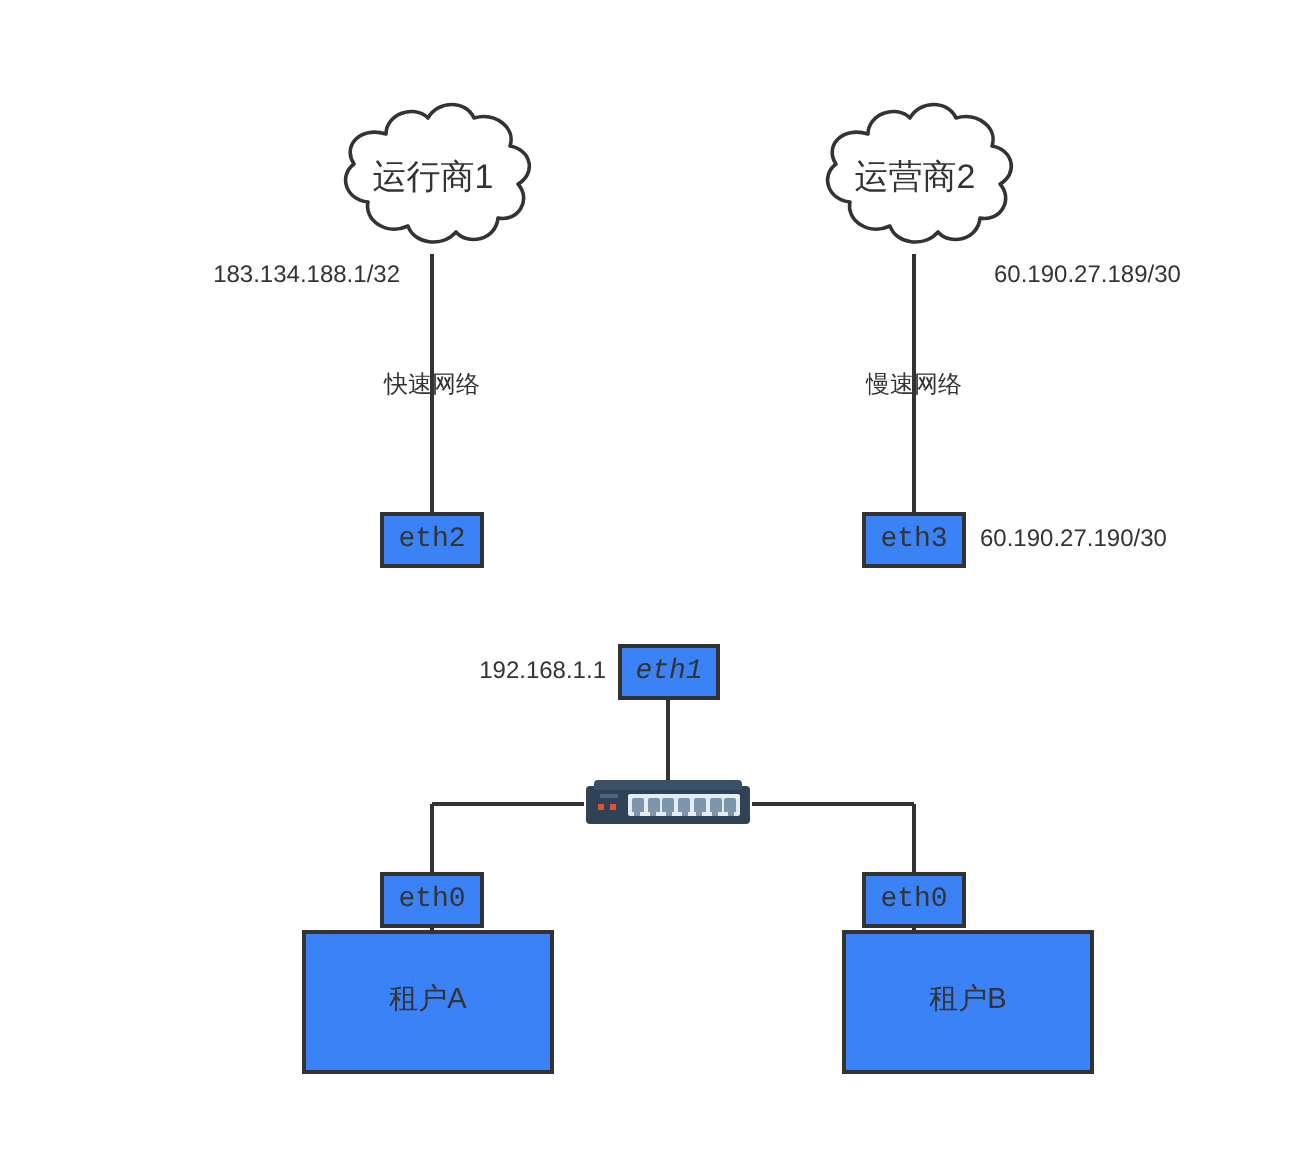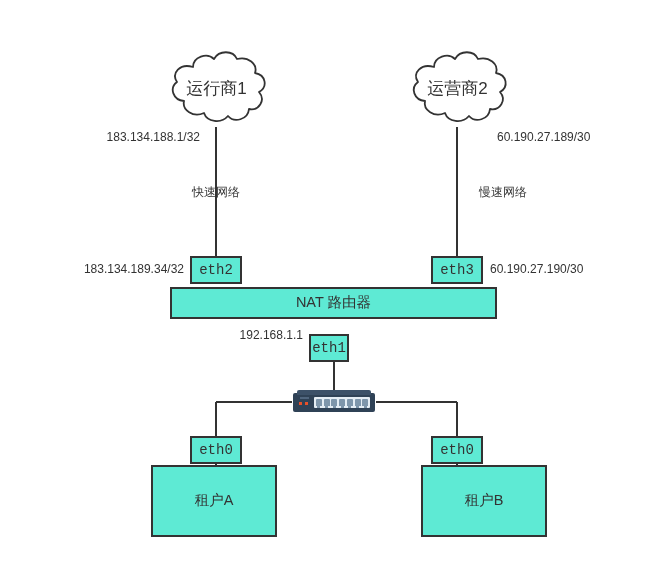--- a/index.html
+++ b/index.html
@@ -25,21 +25,21 @@
     top: 0;
     width: 658px;
     height: 588px;
   }
 
   
   .box {
     position: absolute;
     box-sizing: border-box;
     border: 2px solid #333333;
-    background: #5eead4;
+    background: #3b82f6;
     display: flex;
     align-items: center;
     justify-content: center;
     text-align: center;
     line-height: 1.35;
   }
   .iface {
     font-family: "Liberation Mono", "DejaVu Sans Mono", monospace;
     font-size: 14px;
     color: #333333;
@@ -220,37 +220,33 @@
     </svg>
     <div class="cloud-text">运营商2</div>
   </div>
 
   <div class="label right-align" style="left:0px; top:131px; width:200px;">183.134.188.1/32</div>
 
   <div class="label" style="left:497px; top:131px;">60.190.27.189/30</div>
 
   <div class="label center-align" style="left:146px; top:186px; width:140px;">快速网络</div>
 
-  <div class="label center-align" style="left:387px; top:186px; width:140px;text-align:right;">慢速网络</div>
+  <div class="label center-align" style="left:387px; top:186px; width:140px;">慢速网络</div>
 
   <div class="box iface" style="left:190px; top:256px; width:52px; height:28px;">
     <span>eth2</span>
   </div>
-  <div class="label right-align" style="left:0px; top:263px; width:184px;">183.134.189.34/32</div>
 
   <div class="box iface" style="left:431px; top:256px; width:52px; height:28px;">
     <span>eth3</span>
   </div>
   <div class="label" style="left:490px; top:263px;">60.190.27.190/30</div>
 
-  <div class="box device" style="left:170px; top:287px; width:327px; height:32px;">
-    <span>NAT 路由器</span>
-  </div>
-
-  <div class="box iface" style="left:309px; top:334px; width:40px; height:28px;">
+
+  <div class="box iface" style="left:309px; top:322px; width:51px; height:28px;font-style:italic;">
     <span>eth1</span>
   </div>
   <div class="label right-align" style="left:145px; top:329px; width:158px;">192.168.1.1</div>
 
   <div class="switch" style="left:293px; top:390px;">
     <div class="chassis"></div>
     <div class="bezel"></div>
     <div class="vent"></div>
     <div class="leds">
       <span class="led"></span>

